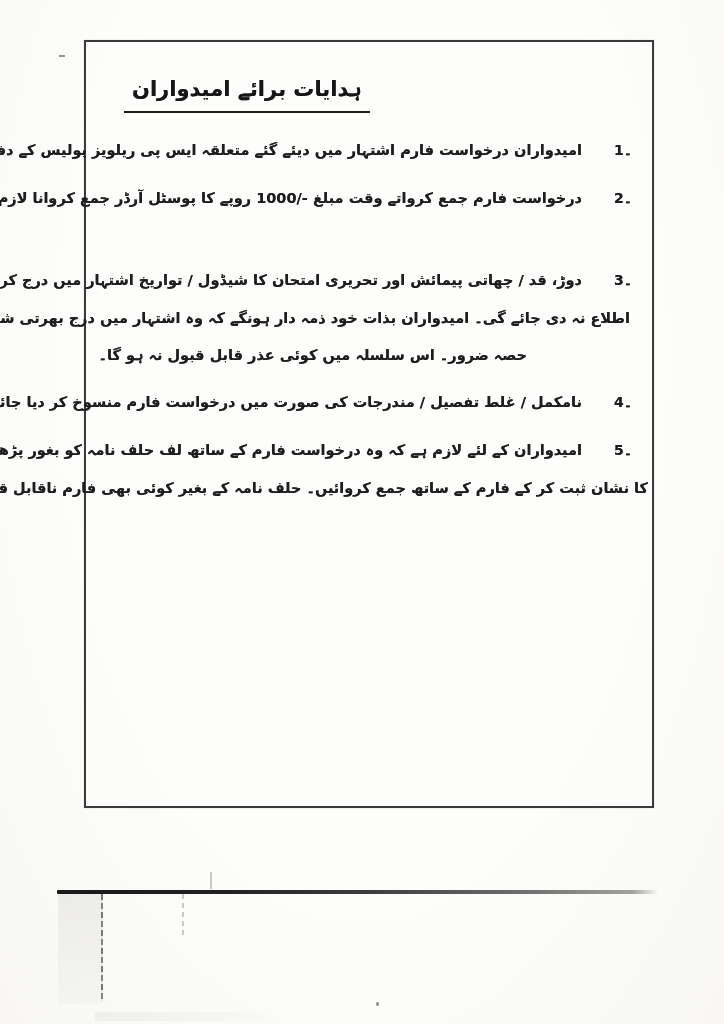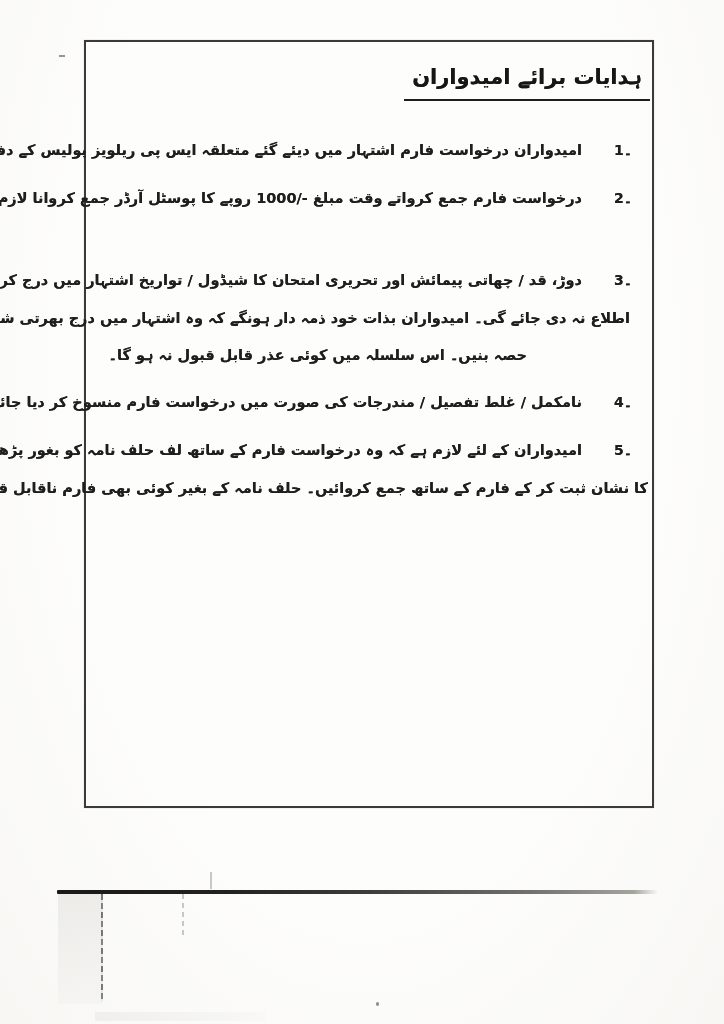--- a/index.html
+++ b/index.html
@@ -13,21 +13,21 @@
   }
   
   .doc-frame{
     position:absolute;left:84px;top:40px;width:566px;height:764px;
     border:2px solid #3a3a3a;
     box-shadow:0 0 1px rgba(0,0,0,.25);
     background:transparent;
   }
   
   .title-row{
-    position:absolute;left:84px;top:62px;width:566px;text-align:right;
+    position:absolute;left:84px;top:74px;width:566px;text-align:left;padding-left:40px;
   }
   .doc-title{
     display:inline-block;
     direction:rtl;
     font-weight:bold;font-size:21px;line-height:30px;color:#161616;
     border-bottom:2.5px solid #1d1d1d;
     padding:0 8px 7px 8px;
     text-shadow:0 0 .5px #3c3c3c;
   }
   
@@ -109,21 +109,21 @@
   </div>
 
   <div class="line i3a">
     <span class="num" dir="ltr">3۔</span>
     <span>دوڑ، قد / چھاتی پیمائش اور تحریری امتحان کا شیڈول / تواریخ اشتہار میں درج کر دی گئی ہیں۔ اس کے علاوہ کوئی سپیشل</span>
   </div>
   <div class="line i3b">
     <span>اطلاع نہ دی جائے گی۔ امیدواران بذات خود ذمہ دار ہونگے کہ وہ اشتہار میں درج بھرتی شیڈول کے مطابق بھرتی کے عمل کا</span>
   </div>
   <div class="line i3c">
-    <span>حصہ بنیں۔ اس سلسلہ میں کوئی عذر قابل قبول نہ ہو گا۔</span>
+    <span>حصہ ضرور۔ اس سلسلہ میں کوئی عذر قابل قبول نہ ہو گا۔</span>
   </div>
 
   <div class="line i4">
     <span class="num" dir="ltr">4۔</span>
     <span>نامکمل / غلط تفصیل / مندرجات کی صورت میں درخواست فارم منسوخ کر دیا جائے گا۔</span>
   </div>
 
   <div class="line i5a">
     <span class="num" dir="ltr">5۔</span>
     <span>امیدواران کے لئے لازم ہے کہ وہ درخواست فارم کے ساتھ لف حلف نامہ کو بغور پڑھ لیں اور اپنے دستخط اور انگوٹھے</span>

